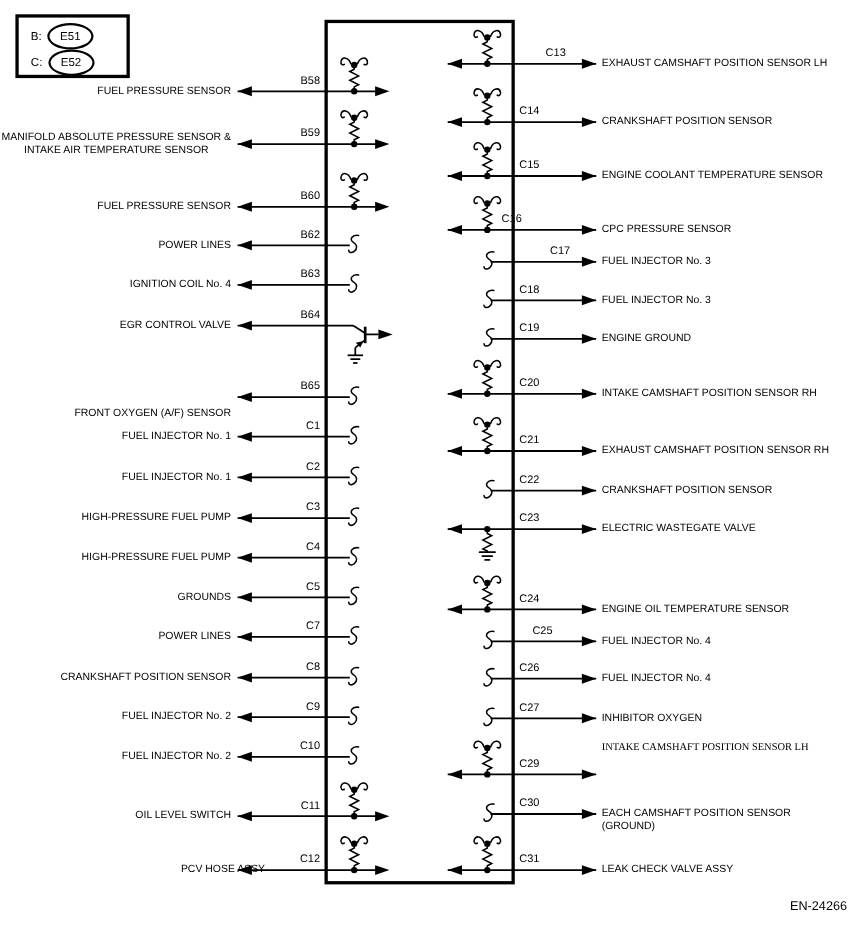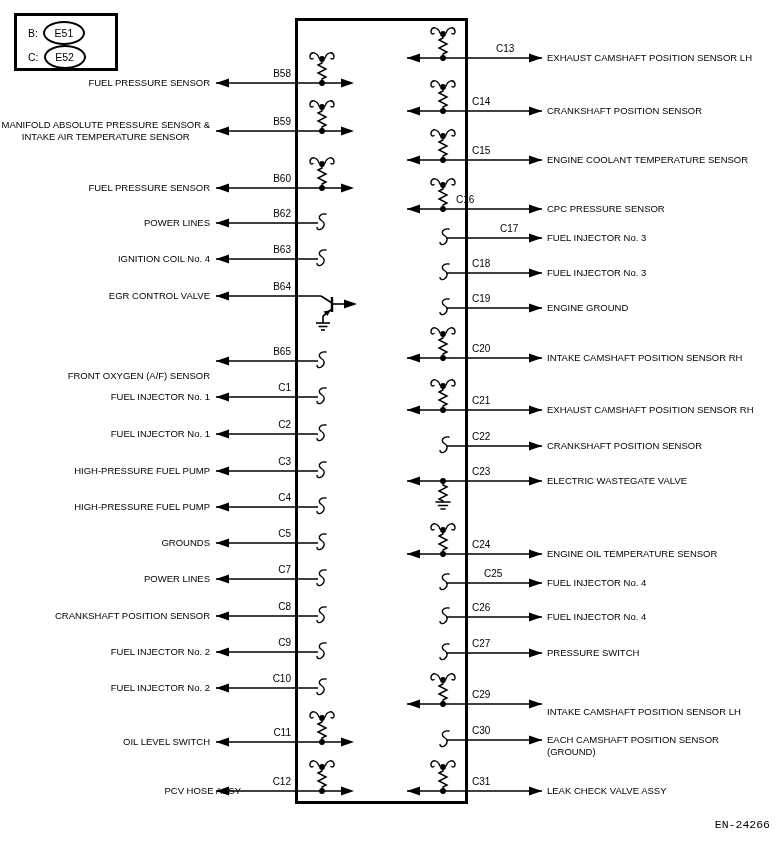--- a/index.html
+++ b/index.html
@@ -13,21 +13,21 @@
   .legend-oval{border:2px solid #000;border-radius:50%;width:38px;height:20px;
     display:flex;align-items:center;justify-content:center;font-size:10.5px;}
   .ecm-box{position:absolute;left:295px;top:18px;width:167px;height:780px;border:3px solid #000;}
   svg.wires{position:absolute;left:0;top:0;width:779px;height:845px;}
   .lbl{position:absolute;font-size:9.5px;line-height:12px;white-space:pre-line;}
   .lbl.l{text-align:right;}
   .lbl.l.multi{text-align:center;}
   .lbl.r{text-align:left;}
   .pin{position:absolute;font-size:10px;line-height:12px;}
   .pin.l{text-align:right;}
-  .footer-code{position:absolute;right:9px;top:818px;font-size:11.5px;font-family:Liberation Mono, monospace;}
+  .footer-code{position:absolute;right:9px;top:818px;font-size:11.5px;}
 </style>
 </head>
 <body>
 
 <div class="stage">
 
   <div class="legend-box">
     <div class="legend-row" style="top:5px;">
       <span class="pfx">B:</span>
       <span class="legend-oval">
@@ -402,23 +402,23 @@
       <div class="lbl r" style="left: 547px; top: 440px;">CRANKSHAFT POSITION SENSOR</div>
       <div class="pin r" style="left: 472px; top: 431px;">C22</div>
       <div class="lbl r" style="left: 547px; top: 475px;">ELECTRIC WASTEGATE VALVE</div>
       <div class="pin r" style="left: 472px; top: 466px;">C23</div>
       <div class="lbl r" style="left: 547px; top: 548px;">ENGINE OIL TEMPERATURE SENSOR</div>
       <div class="pin r" style="left: 472px; top: 539px;">C24</div>
       <div class="lbl r" style="left: 547px; top: 577px;">FUEL INJECTOR No. 4</div>
       <div class="pin r" style="left: 472px; top: 568px; margin-left: 12px;">C25</div>
       <div class="lbl r" style="left: 547px; top: 611px;">FUEL INJECTOR No. 4</div>
       <div class="pin r" style="left: 472px; top: 602px;">C26</div>
-      <div class="lbl r" style="left: 547px; top: 647px;">PRESSURE SWITCH</div>
+      <div class="lbl r" style="left: 547px; top: 647px;">INHIBITOR OXYGEN</div>
       <div class="pin r" style="left: 472px; top: 638px;">C27</div>
-      <div class="lbl r" style="left: 547px; top: 706px;">INTAKE CAMSHAFT POSITION SENSOR LH</div>
+      <div class="lbl r" style="left: 547px; top: 674px; font-family: Liberation Serif, serif;">INTAKE CAMSHAFT POSITION SENSOR LH</div>
       <div class="pin r" style="left: 472px; top: 689px;">C29</div>
       <div class="lbl r" style="left: 547px; top: 734px;">EACH CAMSHAFT POSITION SENSOR
 (GROUND)</div>
       <div class="pin r" style="left: 472px; top: 725px;">C30</div>
       <div class="lbl r" style="left: 547px; top: 785px;">LEAK CHECK VALVE ASSY</div>
       <div class="pin r" style="left: 472px; top: 776px;">C31</div>
     </div>
 
   <div class="footer-code">EN-24266</div>
 </div>

